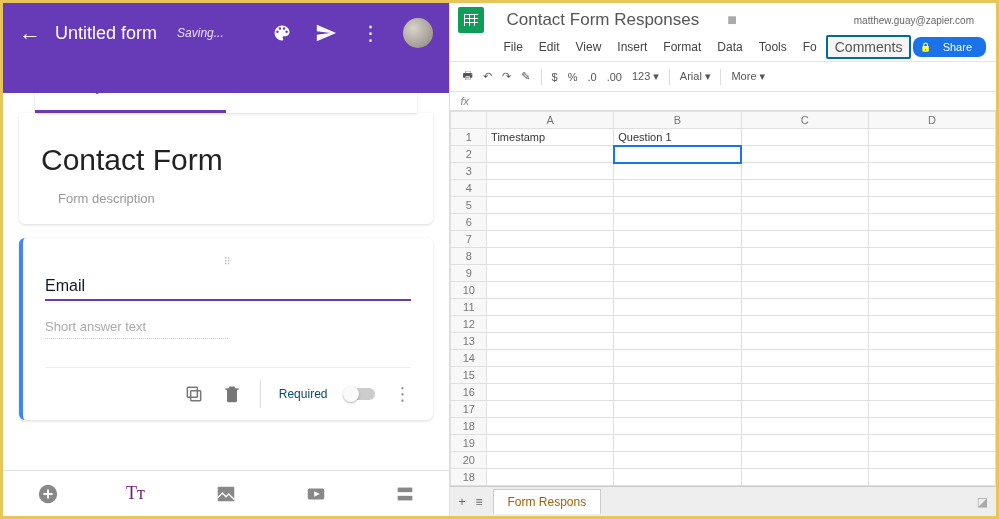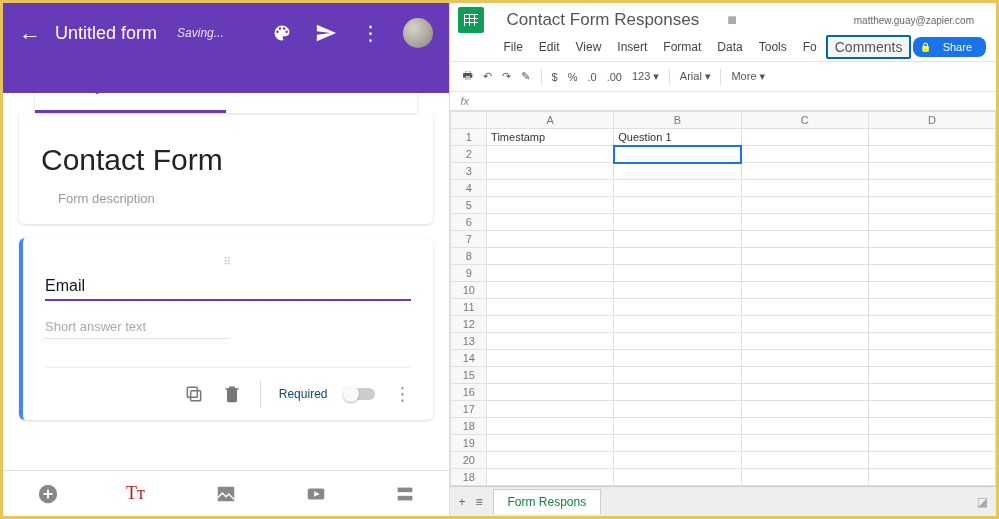--- a/index.html
+++ b/index.html
@@ -32,21 +32,21 @@
 .type-caret { font-size: 10px; color: #888; margin-left: 8px; }
 .answer-preview { font-size: 13px; color: #aaa; margin-top: 18px; border-bottom: 1px dotted #ccc; padding-bottom: 4px; width: 50%; position: relative; }
 .card-footer { display: flex; align-items: center; justify-content: flex-end; gap: 18px; margin-top: 28px; border-top: 1px solid #eee; padding-top: 12px; }
 .footer-icon { width: 20px; height: 20px; cursor: pointer; display: flex; align-items: center; justify-content: center; color: #666; }
 .divider-v { width: 1px; height: 28px; background: #ddd; }
 .required-label { font-size: 12px; color: #0c4a6e; }
 .toggle { width: 30px; height: 12px; background: #ccc; border-radius: 10px; position: relative; }
 .toggle::after { content: ''; position: absolute; width: 16px; height: 16px; background: #fafafa; border-radius: 50%; top: -2px; left: -2px; box-shadow: 0 1px 2px rgba(0,0,0,0.3); }
 .footer-more { font-size: 18px; color: #888; cursor: pointer; }
 .bottom-toolbar { display: flex; background: #fff; border-top: 1px solid #e0e0e0; margin-top: auto; height: 46px; }
-.bt-item { flex: 1; display: flex; align-items: center; justify-content: center; color: #b91c1c; cursor: pointer; }
+.bt-item { flex: 1; display: flex; align-items: center; justify-content: center; color: #701a75; cursor: pointer; }
 .bt-item svg, .bt-item span { width: 22px; height: 22px; }
 
 
 .sheets-pane { flex: 1; height: 100%; background: #fff; display: flex; flex-direction: column; border-left: 1px solid #ddd; }
 .sheets-top { display: flex; align-items: center; padding: 4px 22px 2px 8px; gap: 22px; }
 .sheets-logo { width: 26px; height: 26px; background: #0f9d58; display: flex; align-items: center; justify-content: center; border-radius: 2px; }
 .sheets-logo::after { content: ''; width: 14px; height: 12px; background: linear-gradient(#fff 1.5px, transparent 1.5px) 0 0/100% 4px, linear-gradient(90deg, #fff 1.5px, transparent 1.5px) 0 0/5px 100%; }
 .sheets-name { font-size: 17px; color: #555; }
 .sheets-folder { font-size: 16px; color: #aaa; margin-left: 6px; }
 .sheets-email { margin-left: auto; font-size: 10px; color: #666; }
@@ -60,21 +60,21 @@
 .tb-sep { width: 1px; height: 16px; background: #ddd; }
 .fx-bar { display: flex; align-items: center; padding: 3px 10px; border-bottom: 1px solid #ddd; font-size: 11px; color: #888; font-style: italic; }
 .grid-area { flex: 1; overflow: hidden; font-size: 11px; color: #333; position: relative; }
 .grid-table { border-collapse: collapse; width: 100%; }
 .grid-table th, .grid-table td { border: 1px solid #e0e0e0; height: 17px; padding: 0 4px; text-align: left; font-weight: normal; }
 .col-head { background: #f8f8f8; text-align: center !important; color: #777; width: 100px; }
 .row-head { background: #f8f8f8; text-align: center !important; color: #777; width: 28px; }
 .corner { background: #f8f8f8; width: 28px; }
 .selected-cell { border: 2px solid #1a73e8 !important; }
 .sheets-bottom { height: 30px; background: #eee; display: flex; align-items: center; padding: 0 8px; gap: 10px; border-top: 1px solid #ccc; font-size: 12px; color: #666; }
-.sheet-tab { background: #fff; padding: 5px 14px; border: 1px solid #ccc; border-bottom: none; font-size: 12px; color: #15803d; }
+.sheet-tab { background: #fff; padding: 5px 14px; border: 1px solid #ccc; border-bottom: none; font-size: 12px; color: #a16207; }
 .sheets-bottom-right { margin-left: auto; color: #aaa; }
 </style>
 </head>
 <body>
 
 <div class="forms-pane">
   <div class="forms-header">
     <span class="forms-back">←</span>
     <span class="forms-title">Untitled form</span>
     <span class="forms-saving">Saving...</span>

